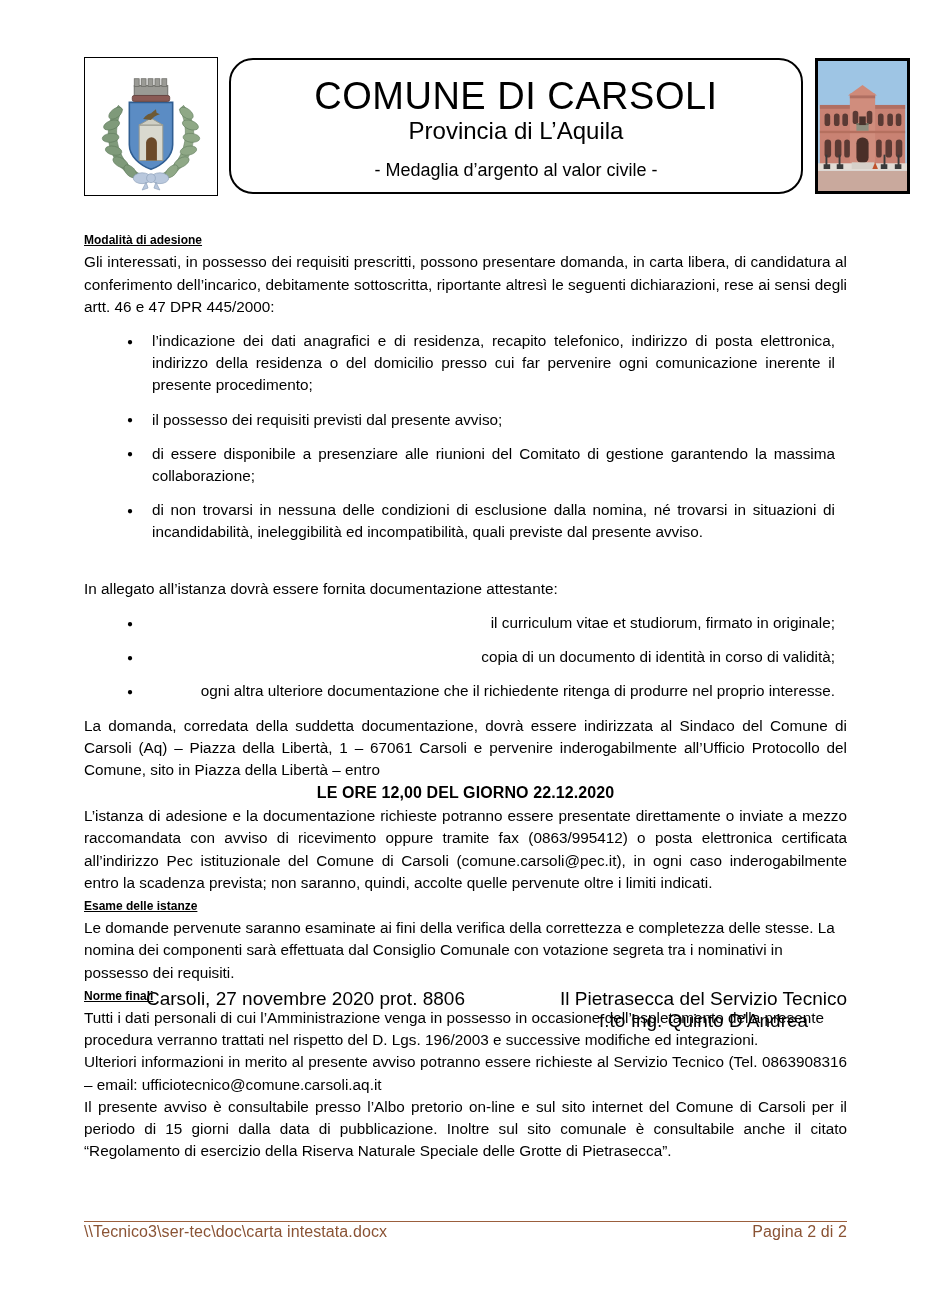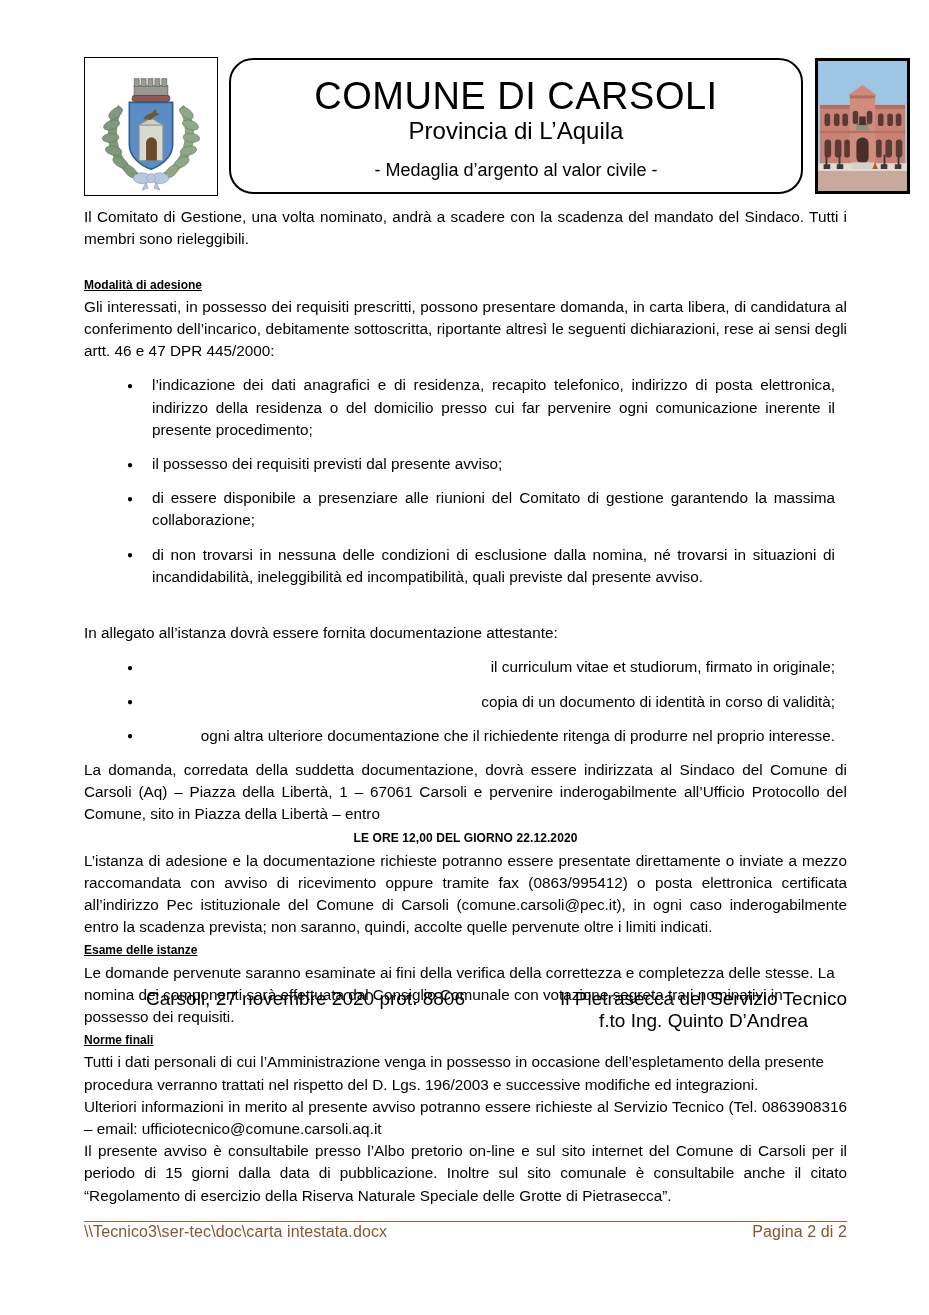--- a/index.html
+++ b/index.html
@@ -113,21 +113,21 @@
     font-size: 12px;
     line-height: 22.2px;
     display: inline-block;
   }
   .heading-wrap { margin: 0; }
   .spacer-line { height: 22.2px; }
   .center-bold {
     margin: 0;
     text-align: center;
     font-weight: bold;
-    font-size: 12px;
+    font-size: 16px;
     line-height: 24px;
     letter-spacing: 0.1px;
   }
 
   ul.bullets {
     margin: 0;
     padding: 0;
     list-style: none;
   }
   ul.bullets > li {
@@ -313,21 +313,20 @@
           <rect x="67" y="108" width="7" height="5"></rect>
           <rect x="82" y="108" width="7" height="5"></rect>
         </g>
         <path d="M61 106 L64 113 L58 113 Z" fill="#c0532b"></path>
       </svg>
     </div>
   </div>
 
   <div class="doc-body">
 
-    <p class="p">Il Comitato di Gestione, una volta nominato, andrà a scadere con la scadenza del mandato del Sindaco. Tutti i membri sono rieleggibili.</p>
 
     <div class="spacer-line"></div>
 
     <div class="heading-wrap">
       <span class="heading">Modalità di adesione</span>
     </div>
     <p class="p">Gli interessati, in possesso dei requisiti prescritti, possono presentare domanda, in carta libera, di candidatura al conferimento dell’incarico, debitamente sottoscritta, riportante altresì le seguenti dichiarazioni, rese ai sensi degli artt. 46 e 47 DPR 445/2000:</p>
 
     <ul class="bullets">
       <li>l’indicazione dei dati anagrafici e di residenza, recapito telefonico, indirizzo di posta elettronica, indirizzo della residenza o del domicilio presso cui far pervenire ogni comunicazione inerente il presente procedimento;</li>

